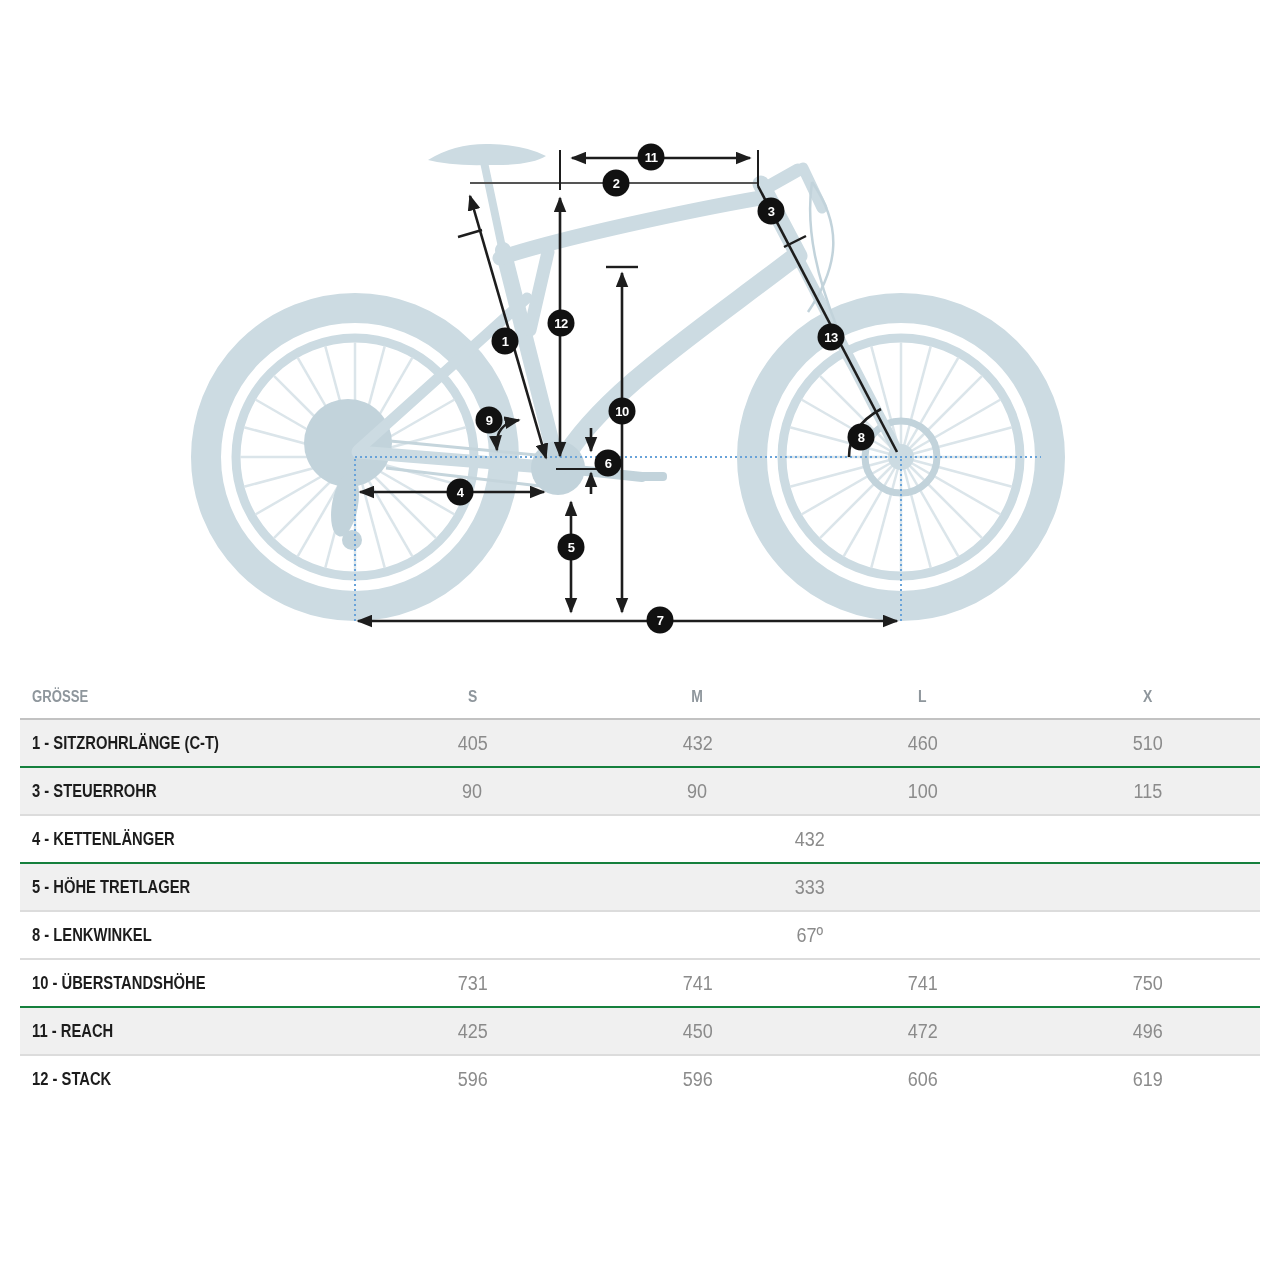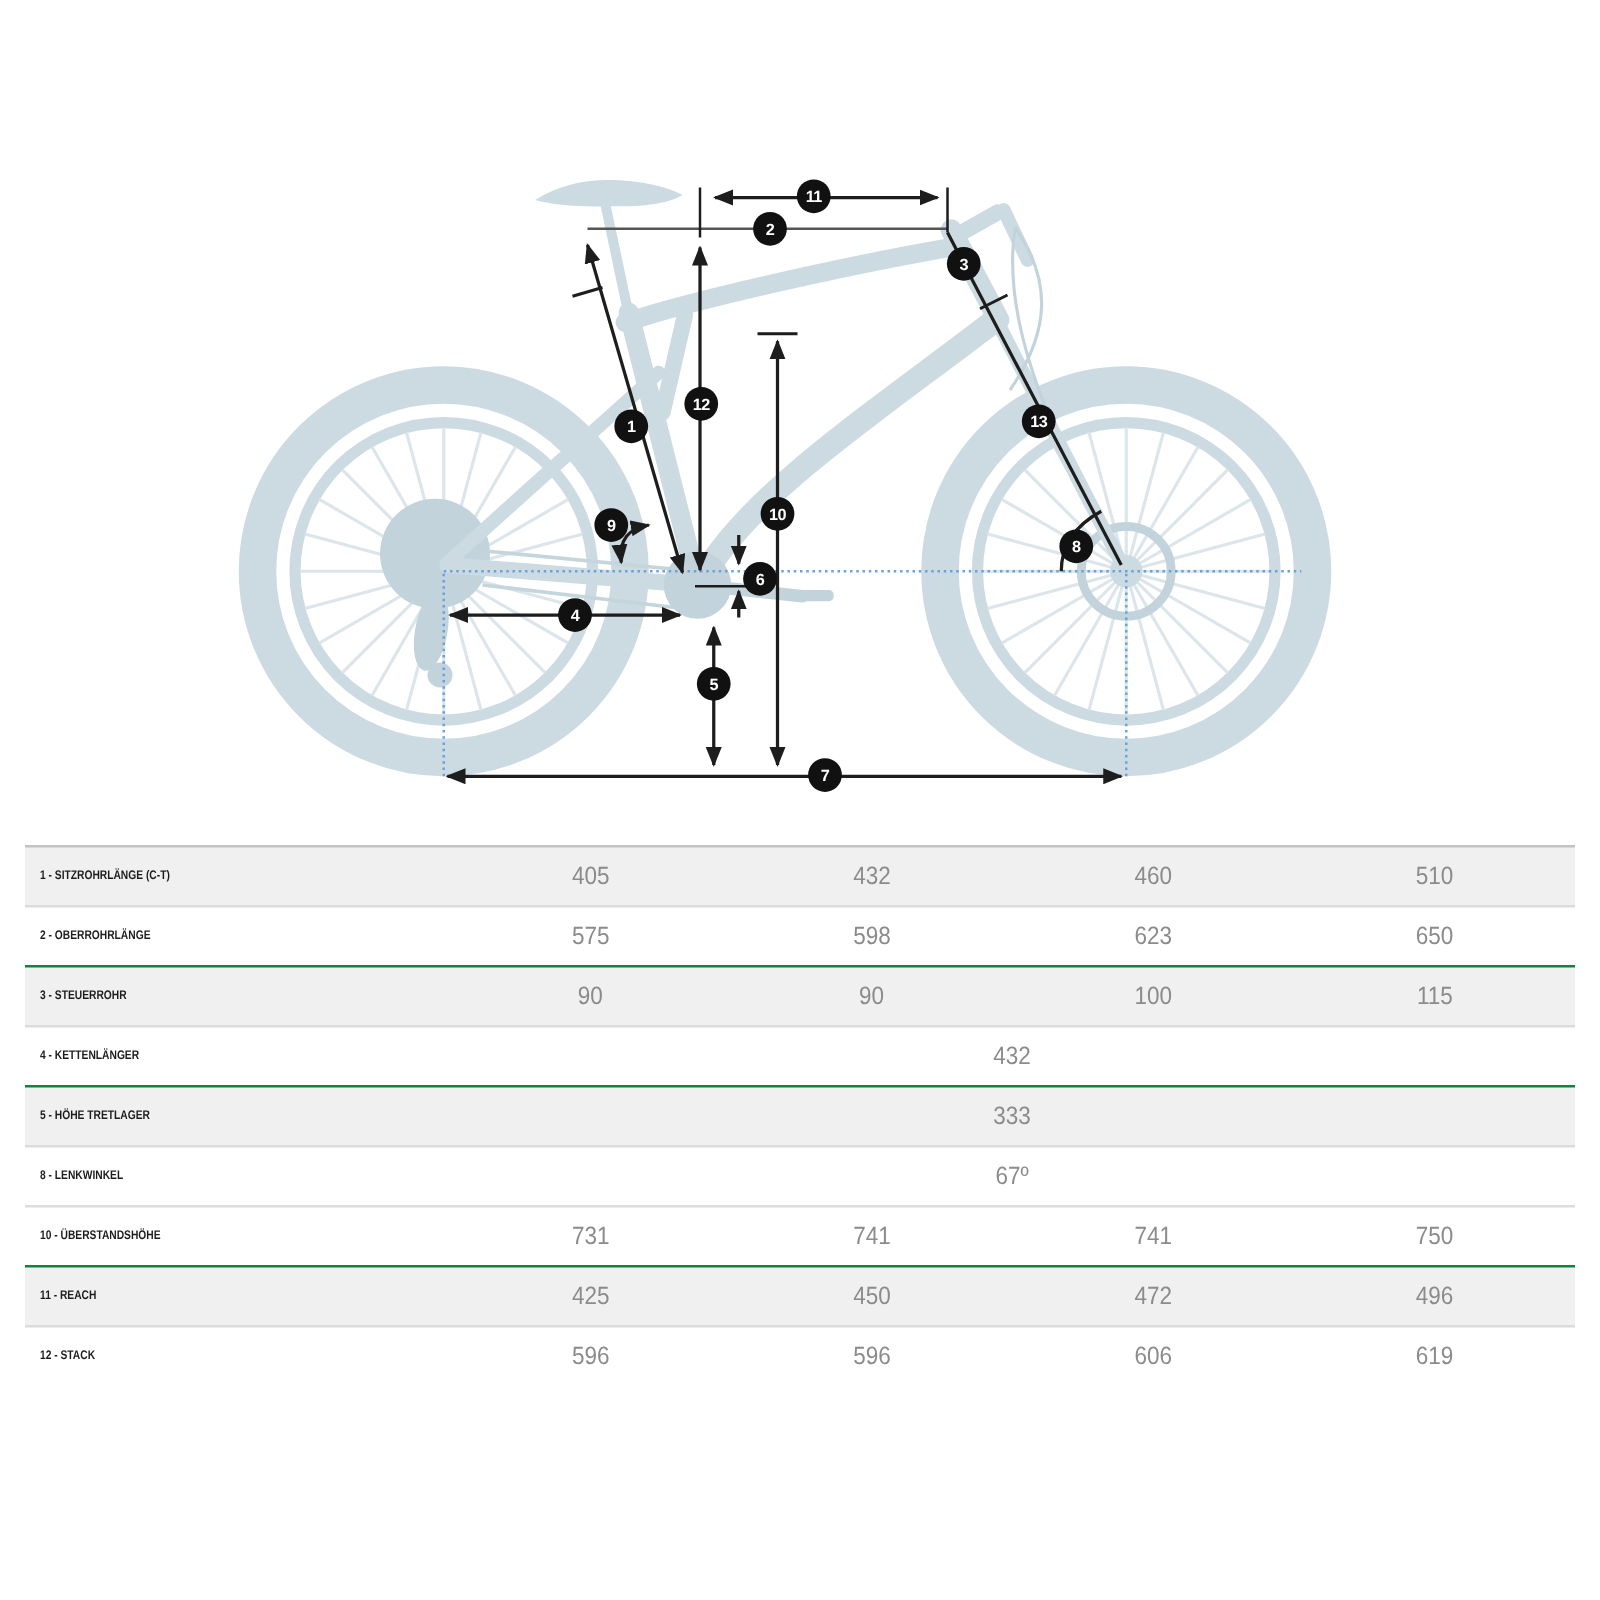--- a/index.html
+++ b/index.html
@@ -19,21 +19,21 @@
     grid-template-columns:340px repeat(4,1fr);
     align-items:center;
     min-height:46px;
     border-top:2px solid #dcdcdc;
   }
   .t-row.head{min-height:42px;border-top:none;}
   .t-row.gray{background:#f0f0f0;border-top:2px solid #15803d;}
   .t-row.after-head{border-top:2px solid #c2c2c2;}
   .t-label{
     padding-left:12px;
-    font-size:10px;font-weight:bold;color:#1c1c1c;
+    font-size:18px;font-weight:bold;color:#1c1c1c;
     line-height:1.25;
   }
   .cond{display:inline-block;transform:scaleX(0.82);transform-origin:left center;white-space:normal;max-width:370px;}
   .t-colhead{
     text-align:center;color:#8e969c;font-weight:bold;font-size:17px;
   }
   .t-colhead .cond{transform-origin:center;max-width:none;}
   .size-head{color:#8e969c;font-weight:bold;font-size:16px;padding-left:12px;}
   .t-val{
     text-align:center;font-size:20px;color:#8b8b8b;
@@ -241,35 +241,35 @@
         </g>
         <g>
           <circle cx="831" cy="337" r="13.5" fill="#111111"></circle>
           <text class="badge-text" x="831" y="337" text-anchor="middle" dy="0.36em">13</text>
         </g>
       </g>
 </svg>
 </div>
 
 <div class="geo-table">
+  <div class="t-row head">
+    <div class="size-head"><span class="cond">GRÖSSE</span></div>
+    <div class="t-colhead"><span class="cond">S</span></div>
+    <div class="t-colhead"><span class="cond">M</span></div>
+    <div class="t-colhead"><span class="cond">L</span></div>
+    <div class="t-colhead"><span class="cond">X</span></div>
+  </div>
   <div id="table-body">
       <div class="t-row gray after-head">
         <div class="t-label"><span class="cond">1 - SITZROHRLÄNGE (C-T)</span></div>
         <div class="t-val"><span class="num">405</span></div>
         <div class="t-val"><span class="num">432</span></div>
         <div class="t-val"><span class="num">460</span></div>
         <div class="t-val"><span class="num">510</span></div>
       </div>
-      <div class="t-row">
-        <div class="t-label"><span class="cond">2 - OBERROHRLÄNGE</span></div>
-        <div class="t-val"><span class="num">575</span></div>
-        <div class="t-val"><span class="num">598</span></div>
-        <div class="t-val"><span class="num">623</span></div>
-        <div class="t-val"><span class="num">650</span></div>
-      </div>
       <div class="t-row gray">
         <div class="t-label"><span class="cond">3 - STEUERROHR</span></div>
         <div class="t-val"><span class="num">90</span></div>
         <div class="t-val"><span class="num">90</span></div>
         <div class="t-val"><span class="num">100</span></div>
         <div class="t-val"><span class="num">115</span></div>
       </div>
       <div class="t-row">
         <div class="t-label"><span class="cond">4 - KETTENLÄNGER</span></div>
         <div class="t-val span4"><span class="num">432</span></div>

